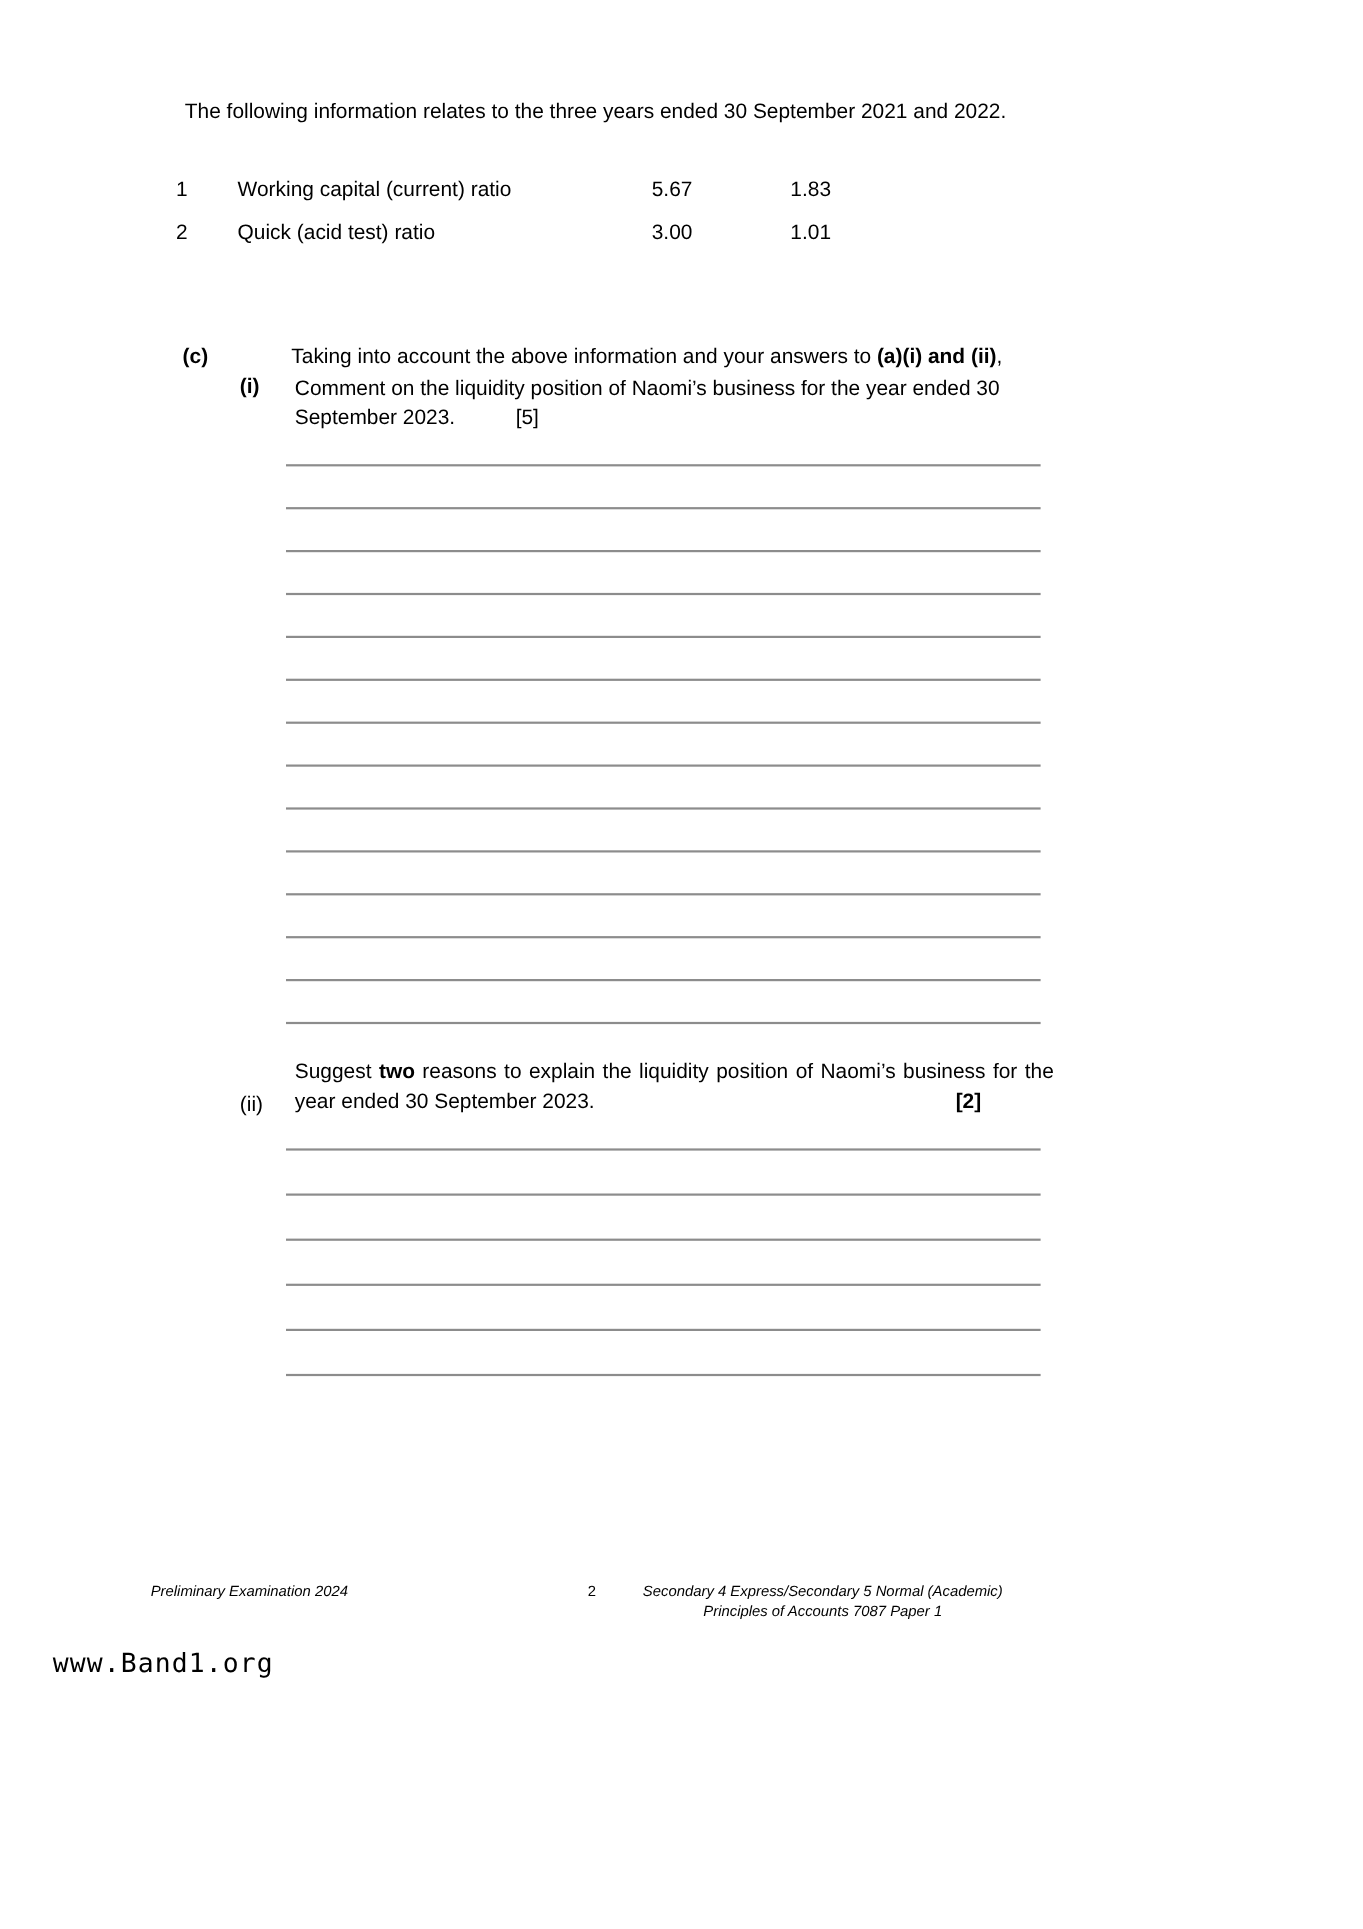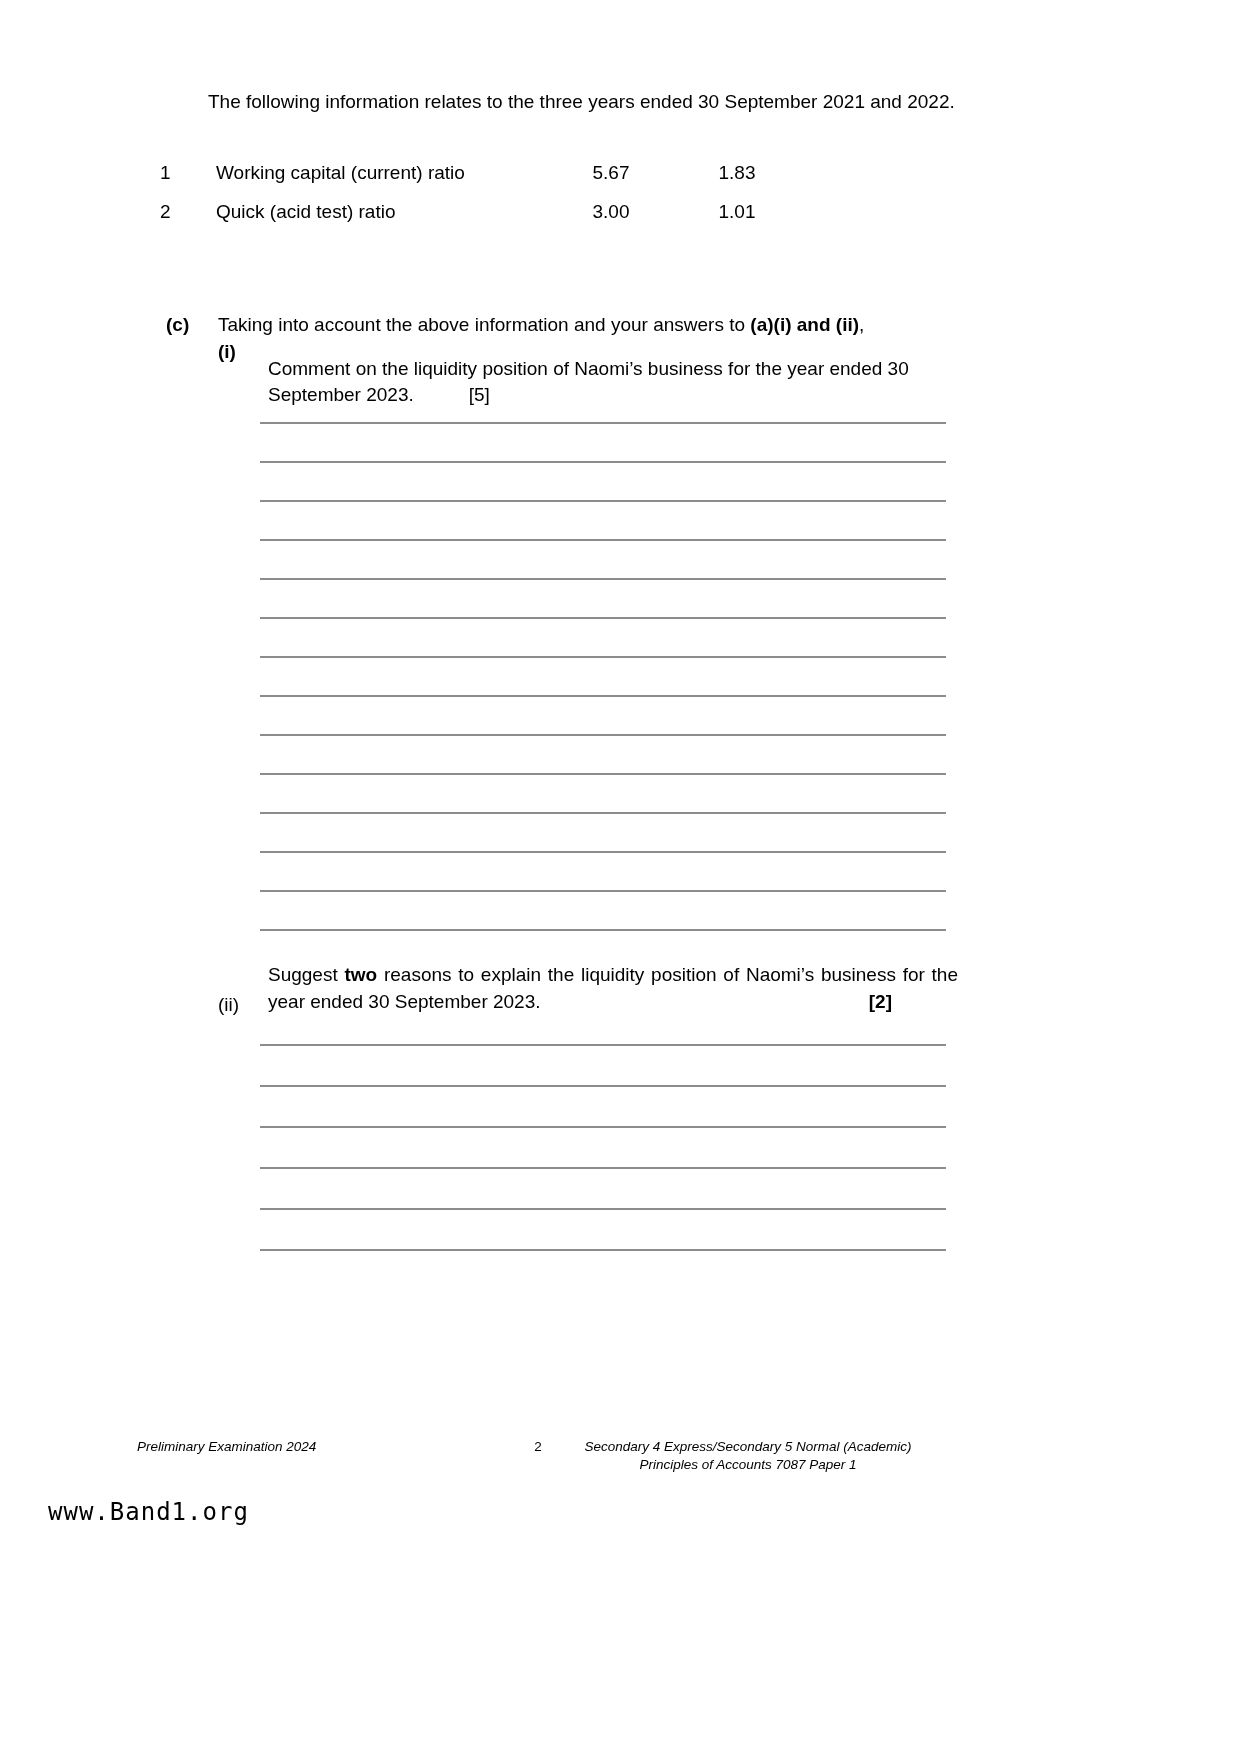--- a/index.html
+++ b/index.html
@@ -13,21 +13,20 @@
     color: #000000;
     font-size: 19px;
   }
 
   .intro {
     position: absolute;
     left: 168px;
     top: 88px;
     width: 780px;
     line-height: 27px;
-    margin-left: 40px;
   }
 
   
   .ratio-table {
     position: absolute;
     left: 160px;
     top: 162px;
     width: 660px;
   }
   .t-header, .t-row {
@@ -40,31 +39,31 @@
   .c-val { text-align: center; }
 
   
   .q-c {
     position: absolute;
     left: 166px;
     top: 314px;
     width: 800px;
   }
   .q-c-label { font-weight: bold; display: inline-block; width: 52px; vertical-align: top; }
-  .q-c-text { display: inline-block; width: 740px; vertical-align: top; }
+  .q-c-text { display: inline-block; width: 740px; vertical-align: top; text-align: center; }
   .bold { font-weight: bold; }
 
   .q-i {
     position: absolute;
     left: 218px;
     top: 341px;
     width: 740px;
   }
   .q-i-label { font-weight: bold; display: inline-block; width: 50px; vertical-align: top; }
-  .q-i-text { display: inline-block; width: 680px; vertical-align: top; line-height: 26px; margin-top: 15px; }
+  .q-i-text { display: inline-block; width: 680px; vertical-align: top; line-height: 26px; }
   .marks-i { margin-left: 55px; }
 
   .answer-lines-i {
     position: absolute;
     left: 260px;
     top: 385px;
     width: 686px;
   }
   .answer-lines-i .answer-line { height: 39px; border-bottom: 2px solid #8c8c8c; }
 

